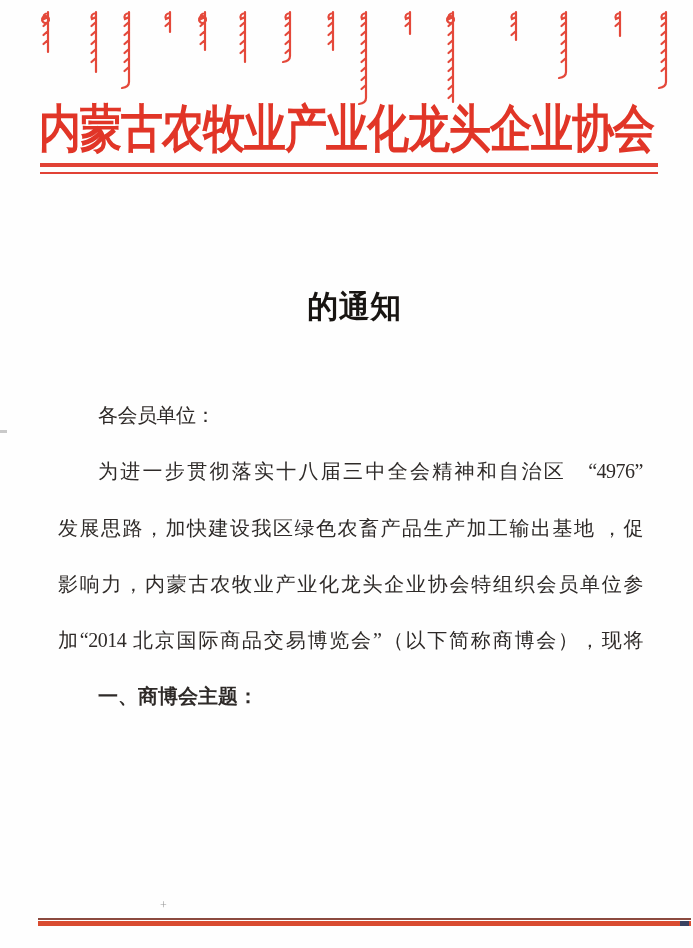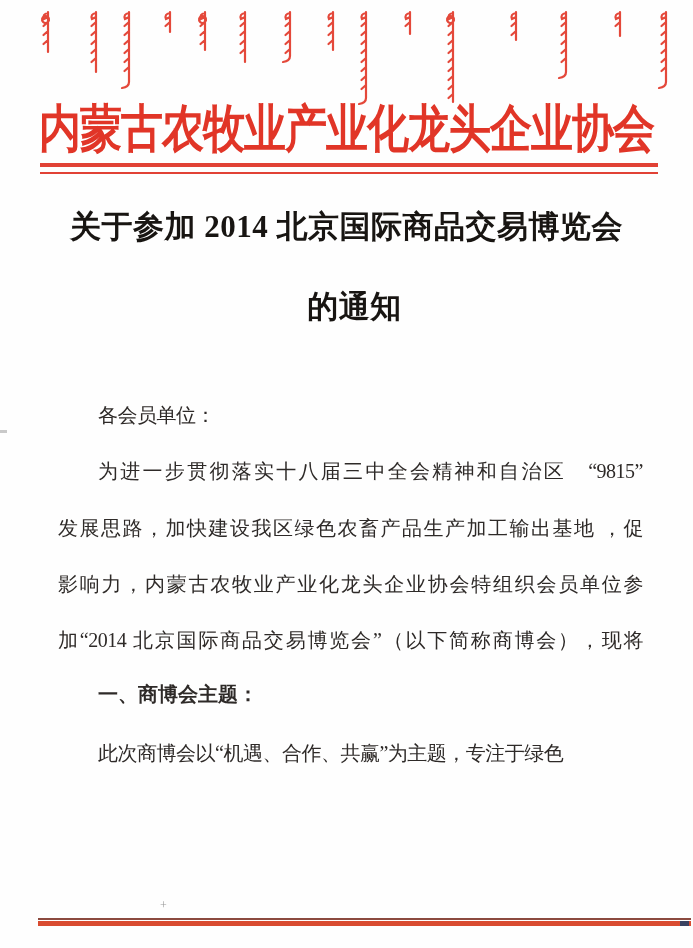--- a/index.html
+++ b/index.html
@@ -39,21 +39,21 @@
   .doc-title.l2{top:286px;margin-left:8px;}
   
   .body-block{
     position:absolute;left:58px;top:387px;width:585px;
     font-size:20px;letter-spacing:-0.5px;
     color:var(--body_text);
   }
   .bl{height:56.3px;line-height:56.3px;white-space:nowrap;}
   .bl.just{white-space:normal;text-align:justify;text-align-last:justify;}
   .bl.indent{text-indent:2em;}
-  .bl.hei{font-family:Liberation Mono, monospace;font-weight:bold;letter-spacing:0;}
+  .bl.hei{font-family:Liberation Serif, serif;font-weight:bold;letter-spacing:0;}
   
   .rule-bottom{position:absolute;left:38px;top:918px;width:653px;}
   .rule-bottom .r1{height:2px;background:var(--rule_bottom_thin);}
   .rule-bottom .r2{position:relative;height:5px;background:var(--rule_bottom_thick);margin-top:1px;}
   .rule-bottom .cap{position:absolute;right:2px;top:0;width:9px;height:5px;background:var(--rule_bottom_cap);}
   
   .speck-plus{position:absolute;left:160px;top:898px;color:#9a9a9a;font-size:12px;}
   .speck-dash{position:absolute;left:0;top:430px;width:7px;height:3px;background:#c9c9c9;}
 </style>
 </head>
@@ -109,31 +109,29 @@
       </svg>
     </div>
 
   <div class="org-title">内蒙古农牧业产业化龙头企业协会</div>
 
   <div class="rule-top">
     <div class="r1"></div>
     <div class="r2"></div>
   </div>
 
-  <div class="doc-title l1">关于参加 2014 北京国际商品交易博览会</div>
   <div class="doc-title l2">的通知</div>
 
   <div class="body-block">
     <div class="bl indent">各会员单位：</div>
-    <div class="bl indent just">为进一步贯彻落实十八届三中全会精神和自治区　“9815”</div>
+    <div class="bl indent just">为进一步贯彻落实十八届三中全会精神和自治区　“4976”</div>
     <div class="bl just">发展思路，加快建设我区绿色农畜产品生产加工输出基地 ，促</div>
     <div class="bl just">影响力，内蒙古农牧业产业化龙头企业协会特组织会员单位参</div>
     <div class="bl just">加“2014 北京国际商品交易博览会”（以下简称商博会），现将</div>
     <div class="bl indent hei">一、商博会主题：</div>
-    <div class="bl indent">此次商博会以“机遇、合作、共赢”为主题，专注于绿色</div>
   </div>
 
   <div class="rule-bottom">
     <div class="r1"></div>
     <div class="r2">
       <div class="cap"></div>
     </div>
   </div>
 
   <div class="speck-plus">+</div>

